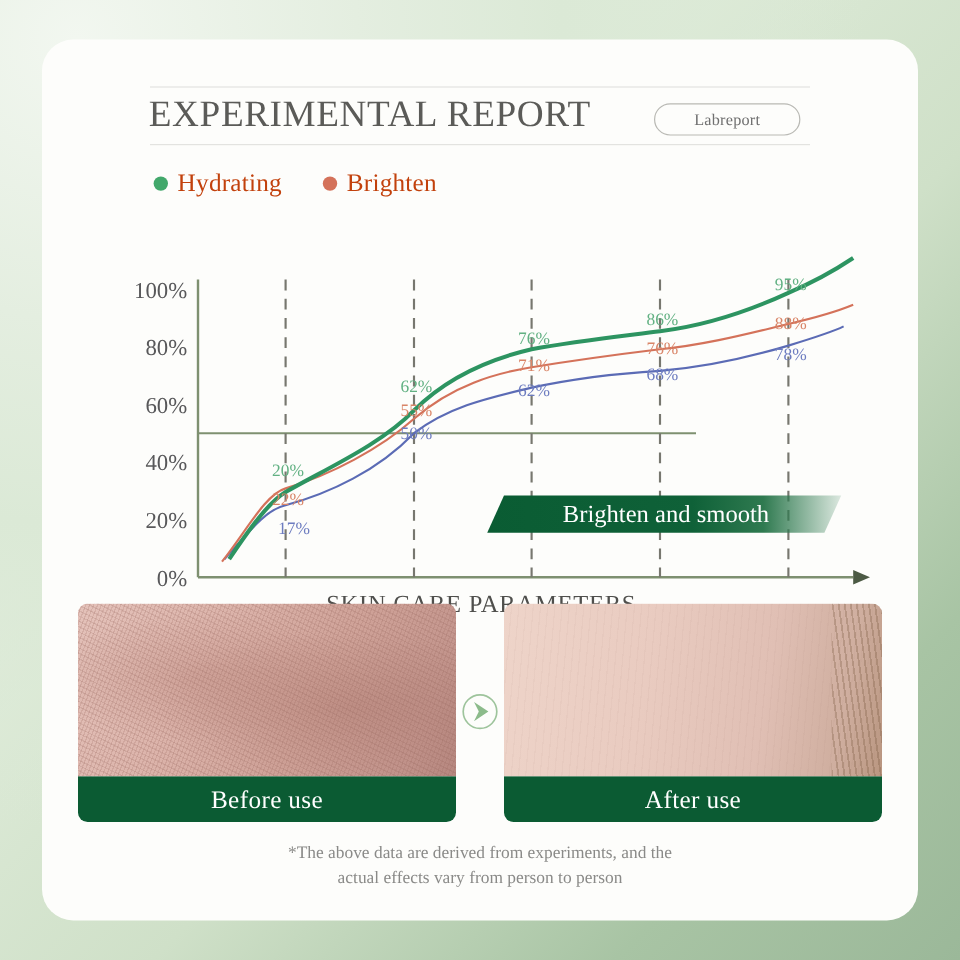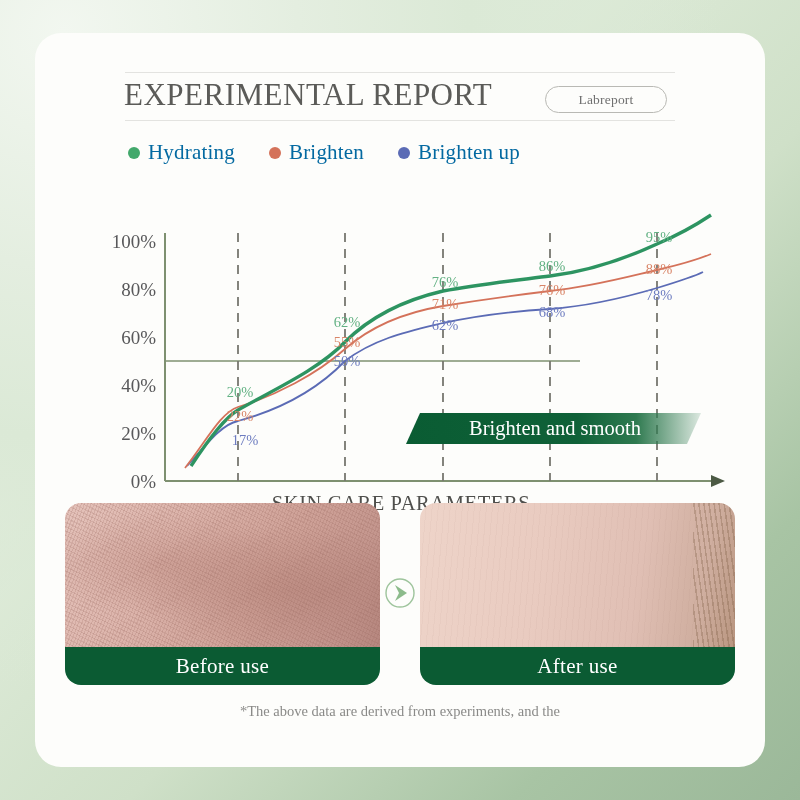--- a/index.html
+++ b/index.html
@@ -87,21 +87,21 @@
     gap: 8px;
   }
   .legend-dot {
     width: 12px;
     height: 12px;
     border-radius: 50%;
     display: block;
   }
   .legend-label {
     font-size: 21px;
-    color: #0369a1;
+    color: #c2410c;
     letter-spacing: 0.2px;
     white-space: nowrap;
   }
 
   
   #chart-area {
     position: absolute;
     left: 0px;
     top: 145px;
     width: 658px;
@@ -144,21 +144,21 @@
     left: 0px;
     top: 470px;
     width: 730px;
     height: 195px;
   }
   .ba-card {
     position: absolute;
     top: 0;
     width: 315px;
     height: 182px;
-    border-radius: 16px;
+    border-radius: 8px;
     overflow: hidden;
   }
   .ba-card.before { left: 30px; }
   .ba-card.after  { left: 385px; }
 
   .ba-photo {
     position: absolute;
     left: 0; top: 0;
     width: 100%;
     height: 144px;
@@ -232,24 +232,20 @@
 
     <div id="legend">
       <div class="legend-item">
         <span class="legend-dot" style="background:#42a86b"></span>
         <span class="legend-label">Hydrating</span>
       </div>
       <div class="legend-item">
         <span class="legend-dot" style="background:#d4725a"></span>
         <span class="legend-label">Brighten</span>
       </div>
-      <div class="legend-item">
-        <span class="legend-dot" style="background:#5b6bb5"></span>
-        <span class="legend-label">Brighten up</span>
-      </div>
     </div>
 
     <div id="chart-area">
       <svg id="chart-svg" width="730" height="350" viewBox="0 0 730 350">
 
         <g>
           <text class="axis-ytick" x="121" y="70">100%</text>
           <text class="axis-ytick" x="121" y="118">80%</text>
           <text class="axis-ytick" x="121" y="166">60%</text>
           <text class="axis-ytick" x="121" y="214">40%</text>
@@ -330,16 +326,17 @@
       </svg>
 
       <div class="ba-card after">
         <div class="ba-photo photo-after"></div>
         <div class="ba-caption">After use</div>
       </div>
     </div>
 
     <div id="footnote">
       <div>*The above data are derived from experiments, and the</div>
+      <div>actual effects vary from person to person</div>
     </div>
 
   </div>
 </div>
 
 </body></html>

